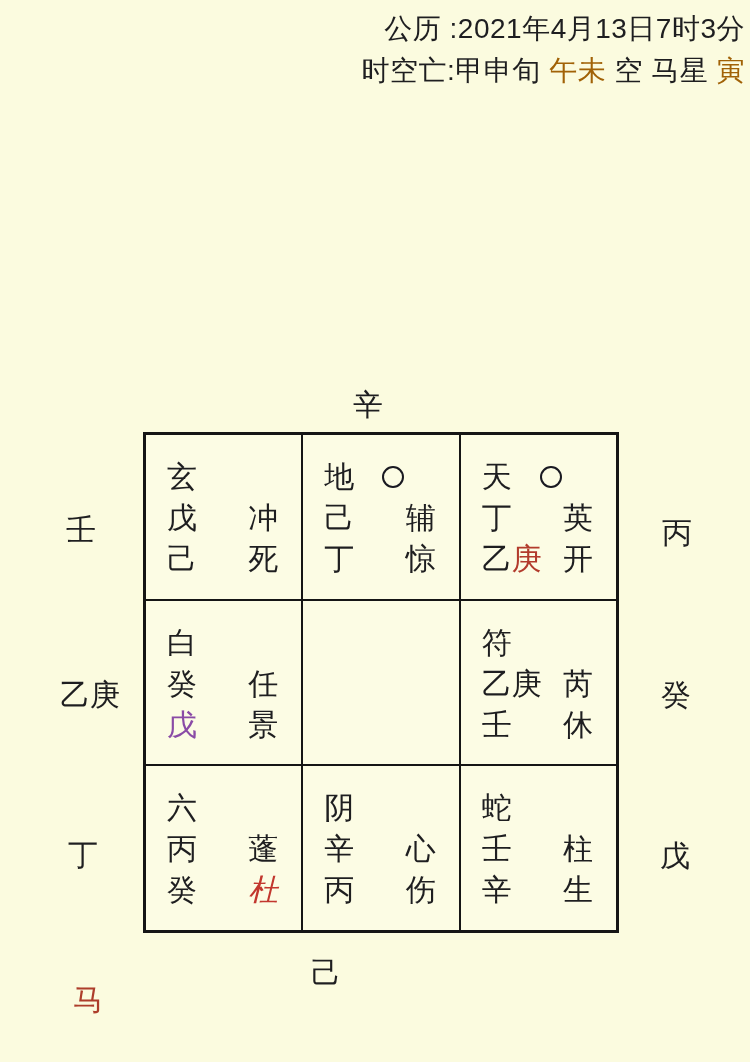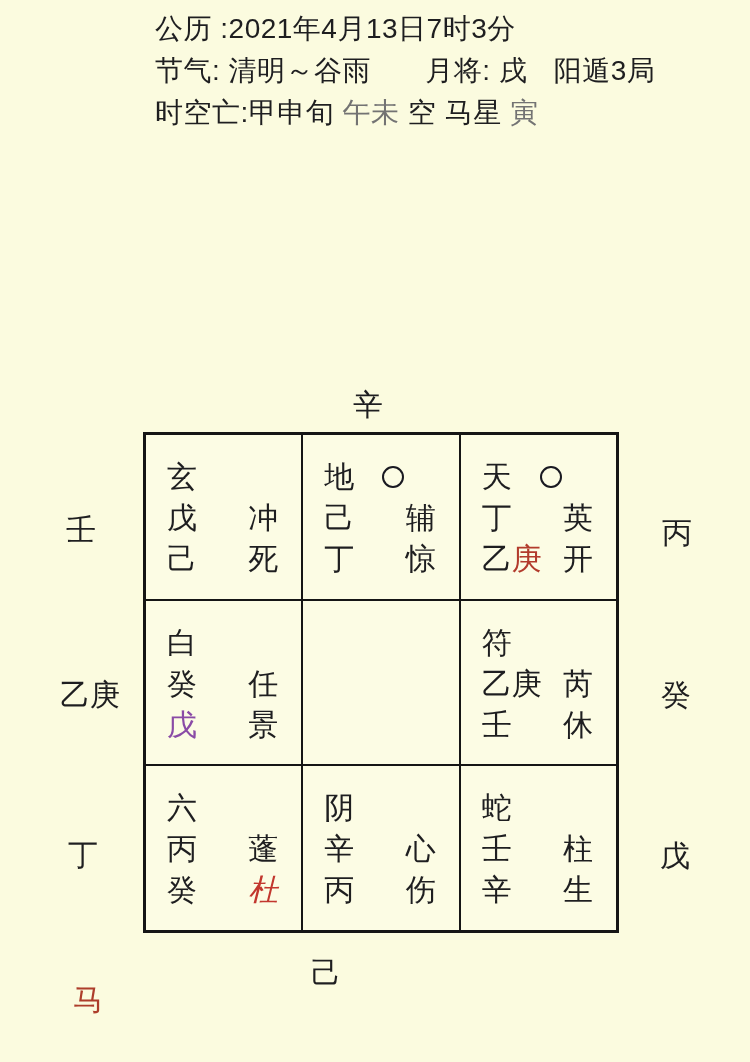--- a/index.html
+++ b/index.html
@@ -7,30 +7,31 @@
   body {
     background:#fbfbdf;
     font-family:"Liberation Sans", sans-serif;
     color:#1e1e20;
     overflow:hidden;
   }
   #stage { position:relative; width:750px; height:1062px; background:#fbfbdf; }
 
   
   .hdr {
-    position:absolute; left:155px; top:8px; width:580px;
+    position:absolute; left:165px; top:8px; width:580px;
     font-size:28px; line-height:42px; letter-spacing:0.5px;
     white-space:nowrap;
+    text-align:right;
   }
   .hdr-line { height:42px; }
   .pillars span { font-weight:bold; font-size:29px; margin-right:26px; }
   .pillars span:last-child { margin-right:0; }
   .gap-lg { margin-left:46px; }
   .gap-md { margin-left:18px; }
-  .blue { color:#737373; }
+  .blue { color:#a16207; }
   .red { color:#b23b2c; }
   .purple { color:#8a4ba6; }
   .gate-red { color:#c2372e; font-style:italic; }
 
   
   .plate {
     position:absolute; left:143px; top:432px; width:476px; height:501px;
     display:grid; grid-template-columns:repeat(3,1fr); grid-template-rows:repeat(3,1fr);
     border:2px solid #151515; background:#fcfce4;
   }
@@ -63,27 +64,20 @@
 </head>
 <body>
 
 <div id="stage">
 
   <div class="hdr">
     <div class="hdr-line">
       <span>公历 :2021年4月13日7时3分</span>
     </div>
     <div class="hdr-line">
-      <span>节气:</span>
-      <span>清明～谷雨</span>
-      <span class="gap-lg">月将:</span>
-      <span>戌</span>
-      <span class="gap-md">阳遁3局</span>
-    </div>
-    <div class="hdr-line">
       <span>时空亡:甲申旬</span>
       <span class="blue">午未</span>
       <span>空</span>
       <span>马星</span>
       <span class="blue">寅</span>
     </div>
   </div>
 
   <div class="lbl lbl-top">辛</div>
   <div class="lbl lbl-left1">壬</div>

